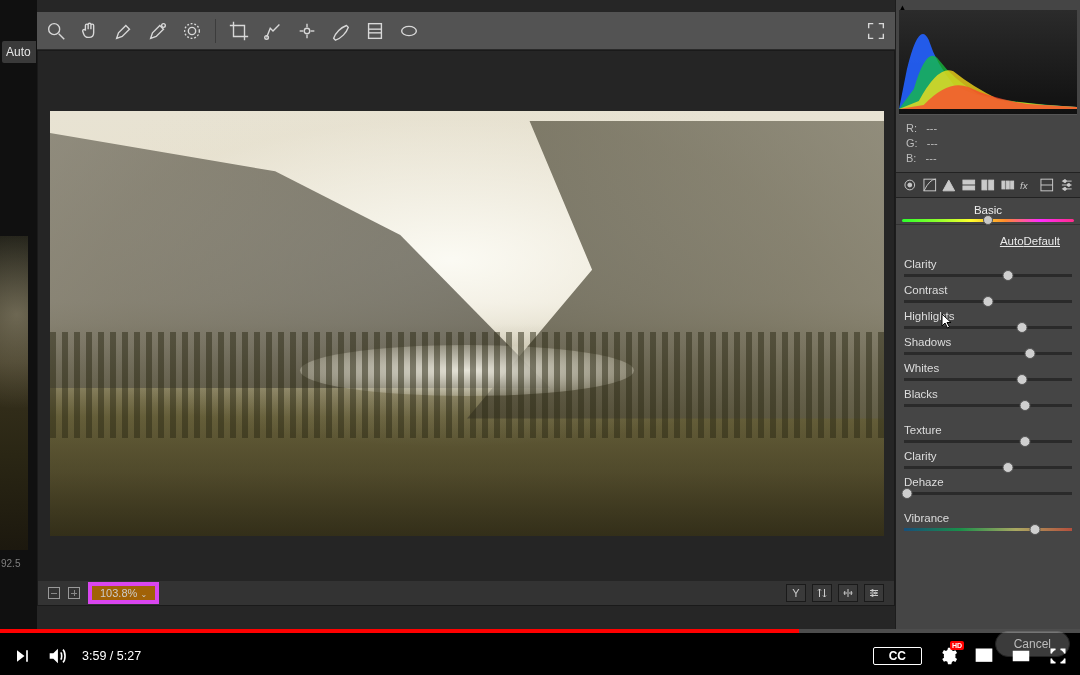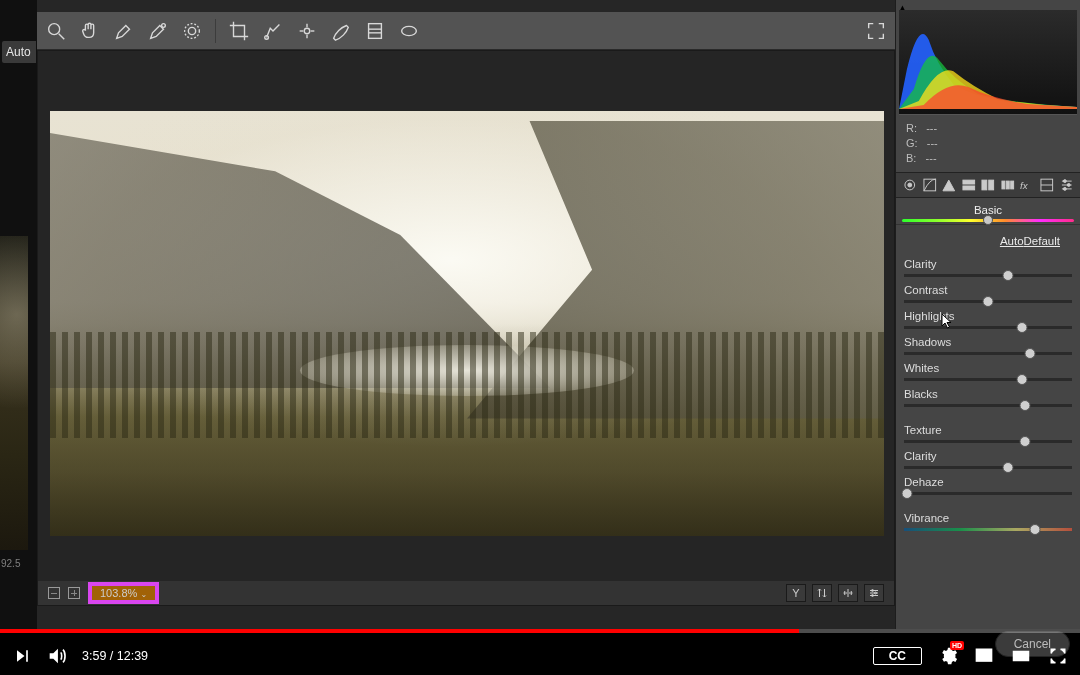--- a/index.html
+++ b/index.html
@@ -356,21 +356,21 @@
         <svg width="20" height="20" viewBox="0 0 24 24">
           <path d="M6 5v14l9-7zM17 5h2v14h-2z"></path>
         </svg>
       </div>
     <div class="yt-ico">
         <svg width="22" height="22" viewBox="0 0 24 24">
           <path d="M4 9v6h4l5 5V4L8 9H4z"></path>
           <path d="M16 8c1.5 1 1.5 7 0 8M18.5 5c3 2.5 3 11.5 0 14" fill="none" stroke="#fff" stroke-width="1.8"></path>
         </svg>
       </div>
-    <div><span>3:59</span> / <span>12:39</span></div>
+    <div><span>3:59</span> / <span>5:27</span></div>
     <div class="yt-right">
       <div class="cc-box">CC</div>
       <div class="yt-ico gear-hd">
         <svg width="20" height="20" viewBox="0 0 24 24">
             <path d="M12 8a4 4 0 100 8 4 4 0 000-8zm9 4a8.9 8.9 0 00-.2-2l2.1-1.6-2-3.4-2.5 1a9 9 0 00-1.7-1L16 2h-4l-.7 2.9a9 9 0 00-1.7 1l-2.5-1-2 3.4L7.2 10a8.9 8.9 0 000 4l-2.1 1.6 2 3.4 2.5-1a9 9 0 001.7 1L12 22h4l.7-2.9a9 9 0 001.7-1l2.5 1 2-3.4L20.8 14c.1-.6.2-1.3.2-2z"></path>
           </svg>
         <span class="hd-badge">HD</span>
       </div>
       <div class="yt-ico">
           <svg width="20" height="20" viewBox="0 0 24 24" fill="none" stroke="#fff" stroke-width="2">

